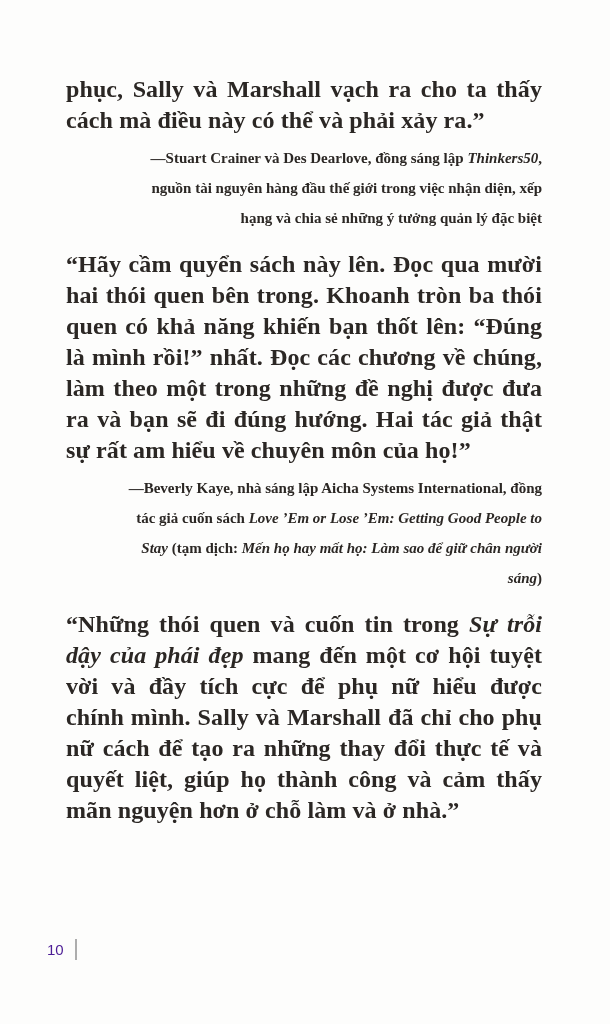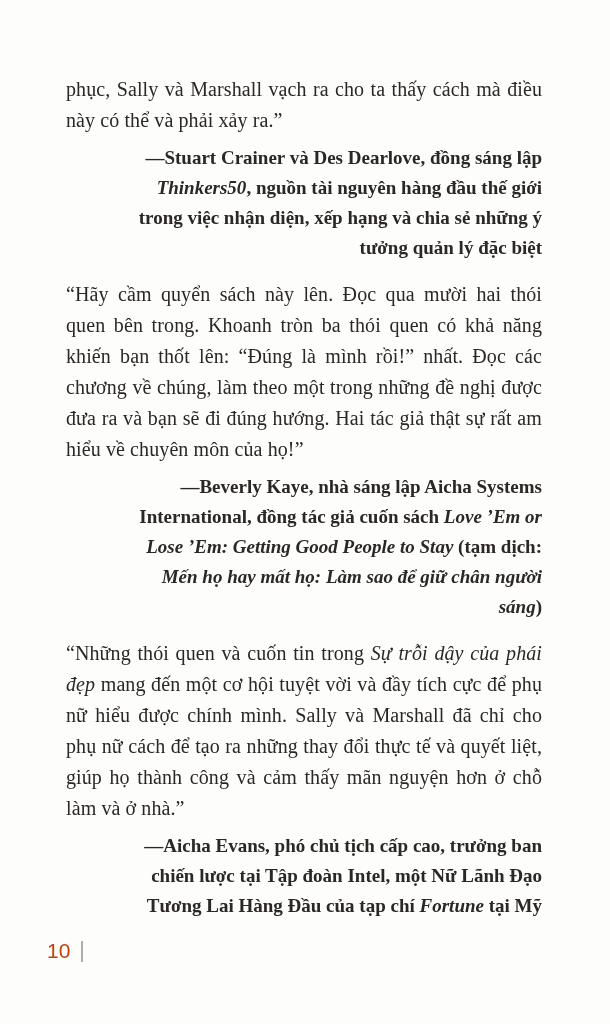--- a/index.html
+++ b/index.html
@@ -20,47 +20,48 @@
     inset: 0;
     background: #fdfdfc;
   }
   .content {
     position: absolute;
     top: 74px;
     left: 66px;
     right: 68px;
   }
   .quote {
-    font-size: 20px;
+    font-size: 24px;
     line-height: 31px;
     text-align: justify;
     margin: 0 0 7px 0;
     letter-spacing: 0.1px;
+    font-weight: bold;
   }
   .attribution {
-    font-size: 19px;
+    font-size: 15px;
     line-height: 30px;
     font-weight: bold;
     text-align: right;
     padding-left: 52px;
     margin: 0 0 16px 0;
   }
   .it {
     font-style: italic;
   }
   .footer {
     position: absolute;
     left: 47px;
     top: 939px;
     display: flex;
     align-items: center;
   }
   .footer .pagenum {
-    font-size: 21px;
-    color: #c2410c;
+    font-size: 15px;
+    color: #4c1d95;
     font-family: "Liberation Sans", sans-serif;
   }
   .footer .bar {
     display: inline-block;
     width: 2px;
     height: 21px;
     background: #adadad;
     margin-left: 11px;
   }
 </style>
@@ -73,21 +74,20 @@
     <p class="quote"><span>phục, Sally và Marshall vạch ra cho ta thấy cách mà điều này có thể và phải xảy ra.”</span></p>
 
     <p class="attribution"><span>—Stuart Crainer và Des Dearlove, đồng sáng lập </span><span class="it">Thinkers50</span><span>, nguồn tài nguyên hàng đầu thế giới trong việc nhận diện, xếp hạng và chia sẻ những ý tưởng quản lý đặc biệt</span></p>
 
     <p class="quote"><span>“Hãy cầm quyển sách này lên. Đọc qua mười hai thói quen bên trong. Khoanh tròn ba thói quen có khả năng khiến bạn thốt lên: “Đúng là mình rồi!” nhất. Đọc các chương về chúng, làm theo một trong những đề nghị được đưa ra và bạn sẽ đi đúng hướng. Hai tác giả thật sự rất am hiểu về chuyên môn của họ!”</span></p>
 
     <p class="attribution"><span>—Beverly Kaye, nhà sáng lập Aicha Systems International, đồng tác giả cuốn sách </span><span class="it">Love ’Em or Lose ’Em: Getting Good People to Stay</span><span> (tạm dịch: </span><span class="it">Mến họ hay mất họ: Làm sao để giữ chân người sáng</span><span>)</span></p>
 
     <p class="quote"><span>“Những thói quen và cuốn tin trong </span><span class="it">Sự trỗi dậy của phái đẹp</span><span> mang đến một cơ hội tuyệt vời và đầy tích cực để phụ nữ hiểu được chính mình. Sally và Marshall đã chỉ cho phụ nữ cách để tạo ra những thay đổi thực tế và quyết liệt, giúp họ thành công và cảm thấy mãn nguyện hơn ở chỗ làm và ở nhà.”</span></p>
 
-    <p class="attribution"><span>—Aicha Evans, phó chủ tịch cấp cao, trưởng ban chiến lược tại Tập đoàn Intel, một Nữ Lãnh Đạo Tương Lai Hàng Đầu của tạp chí </span><span class="it">Fortune</span><span> tại Mỹ</span></p>
 
   </div>
 
   <div class="footer">
     <span class="pagenum">10</span>
     <span class="bar"></span>
   </div>
 </div>
 
 </body></html>

